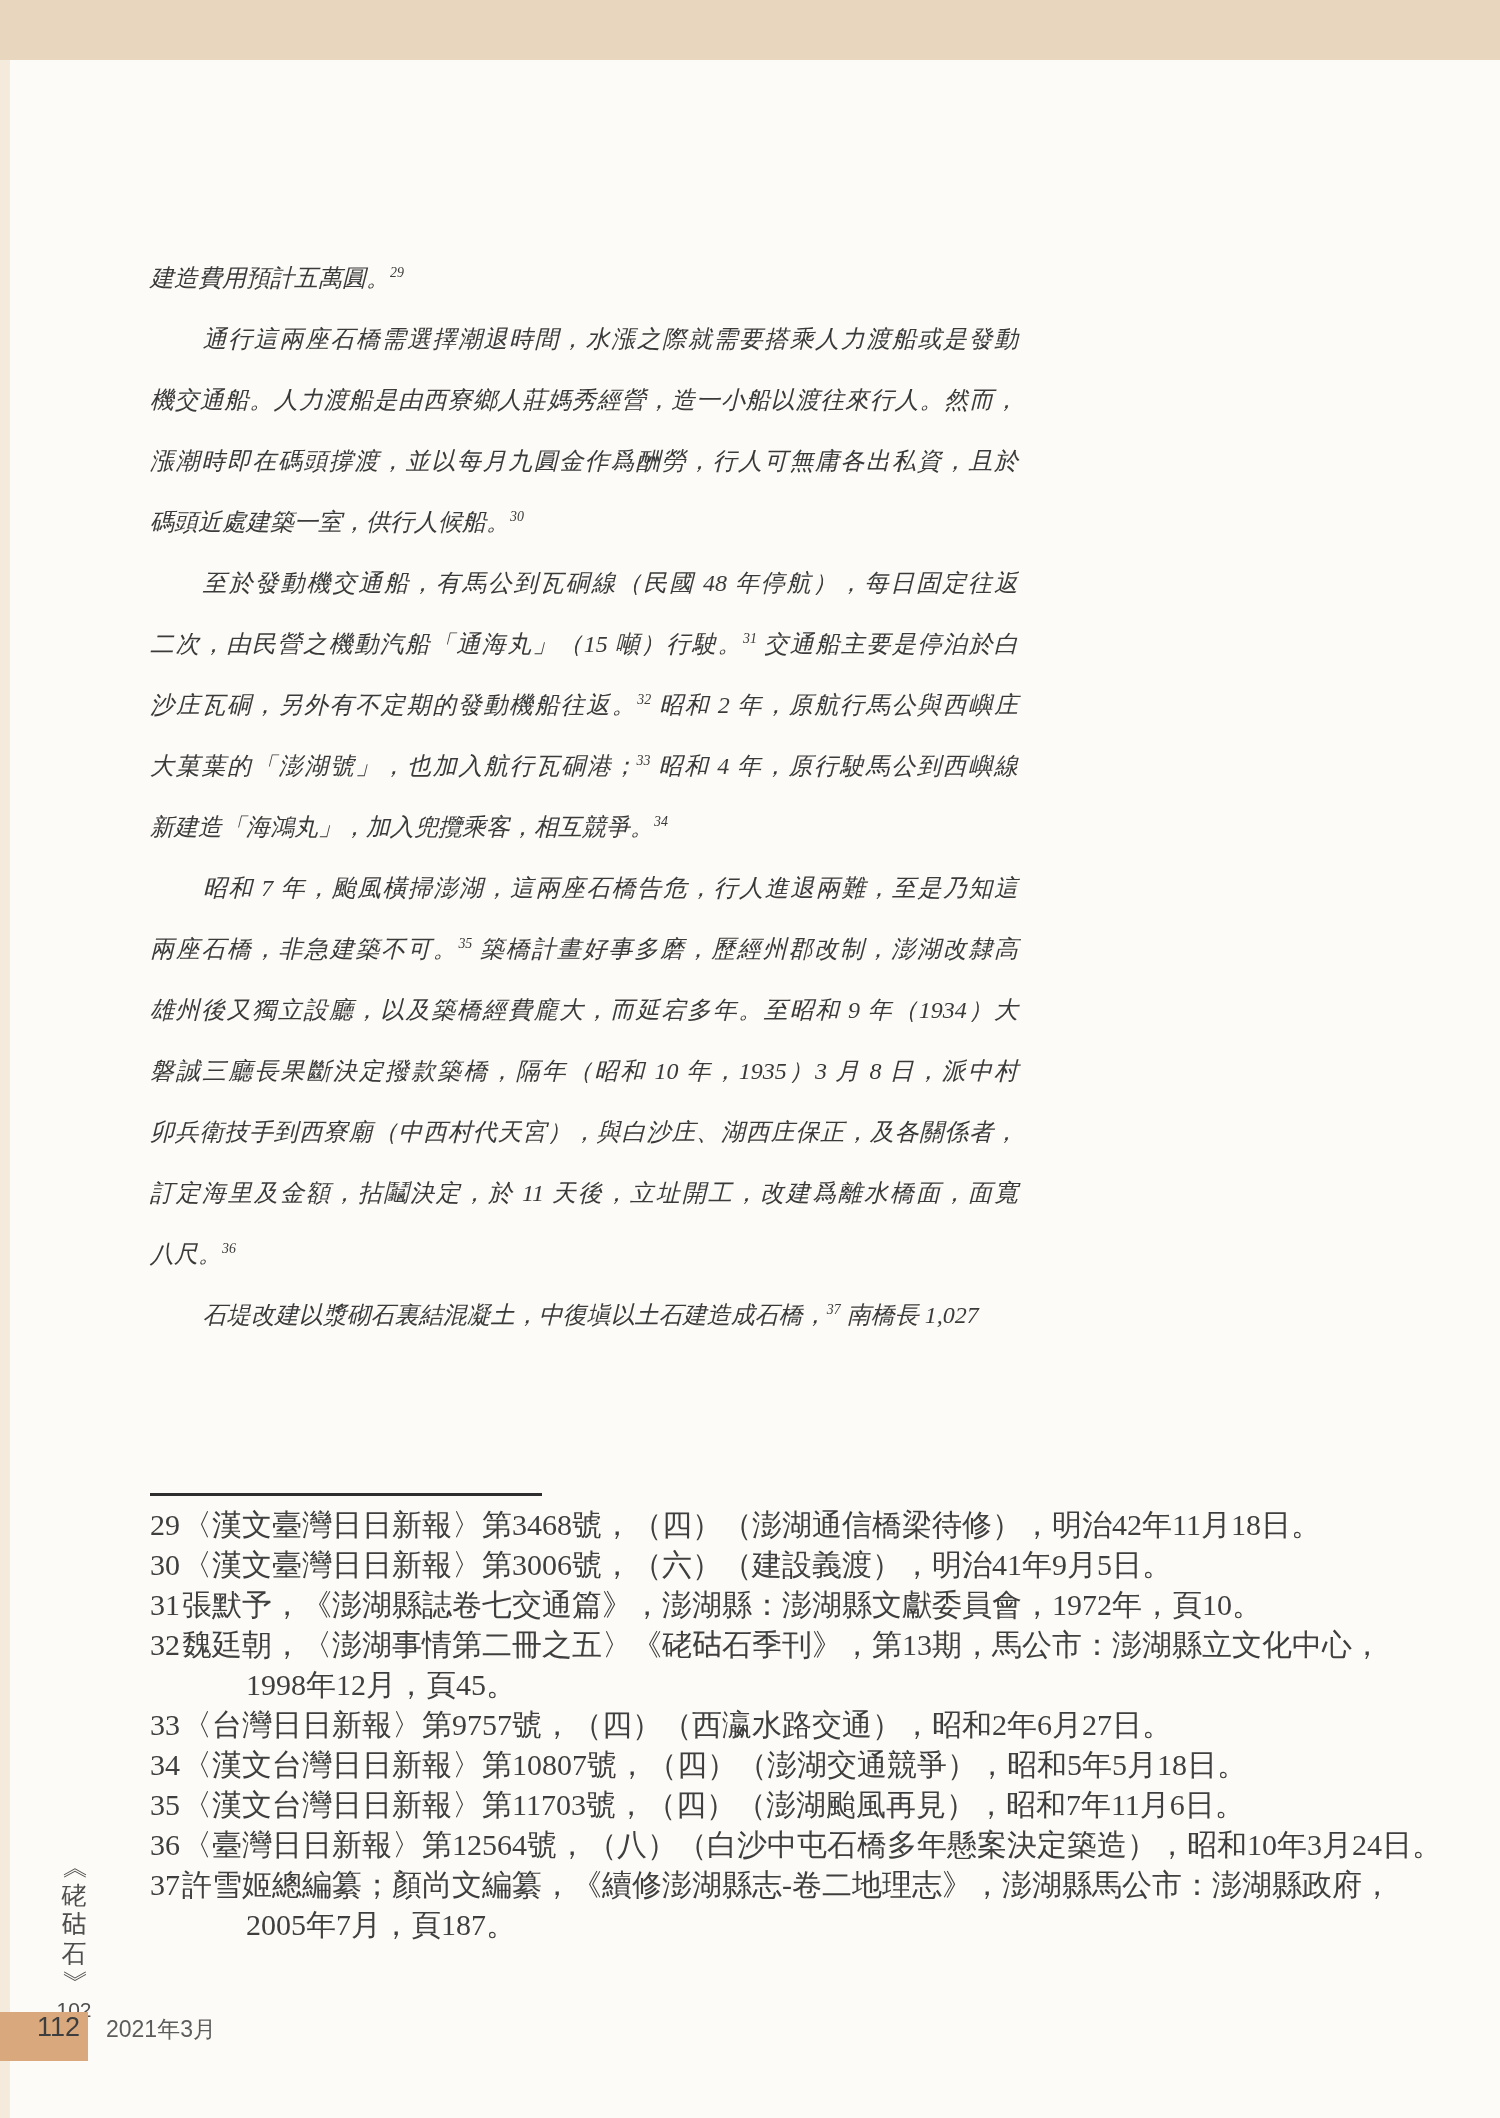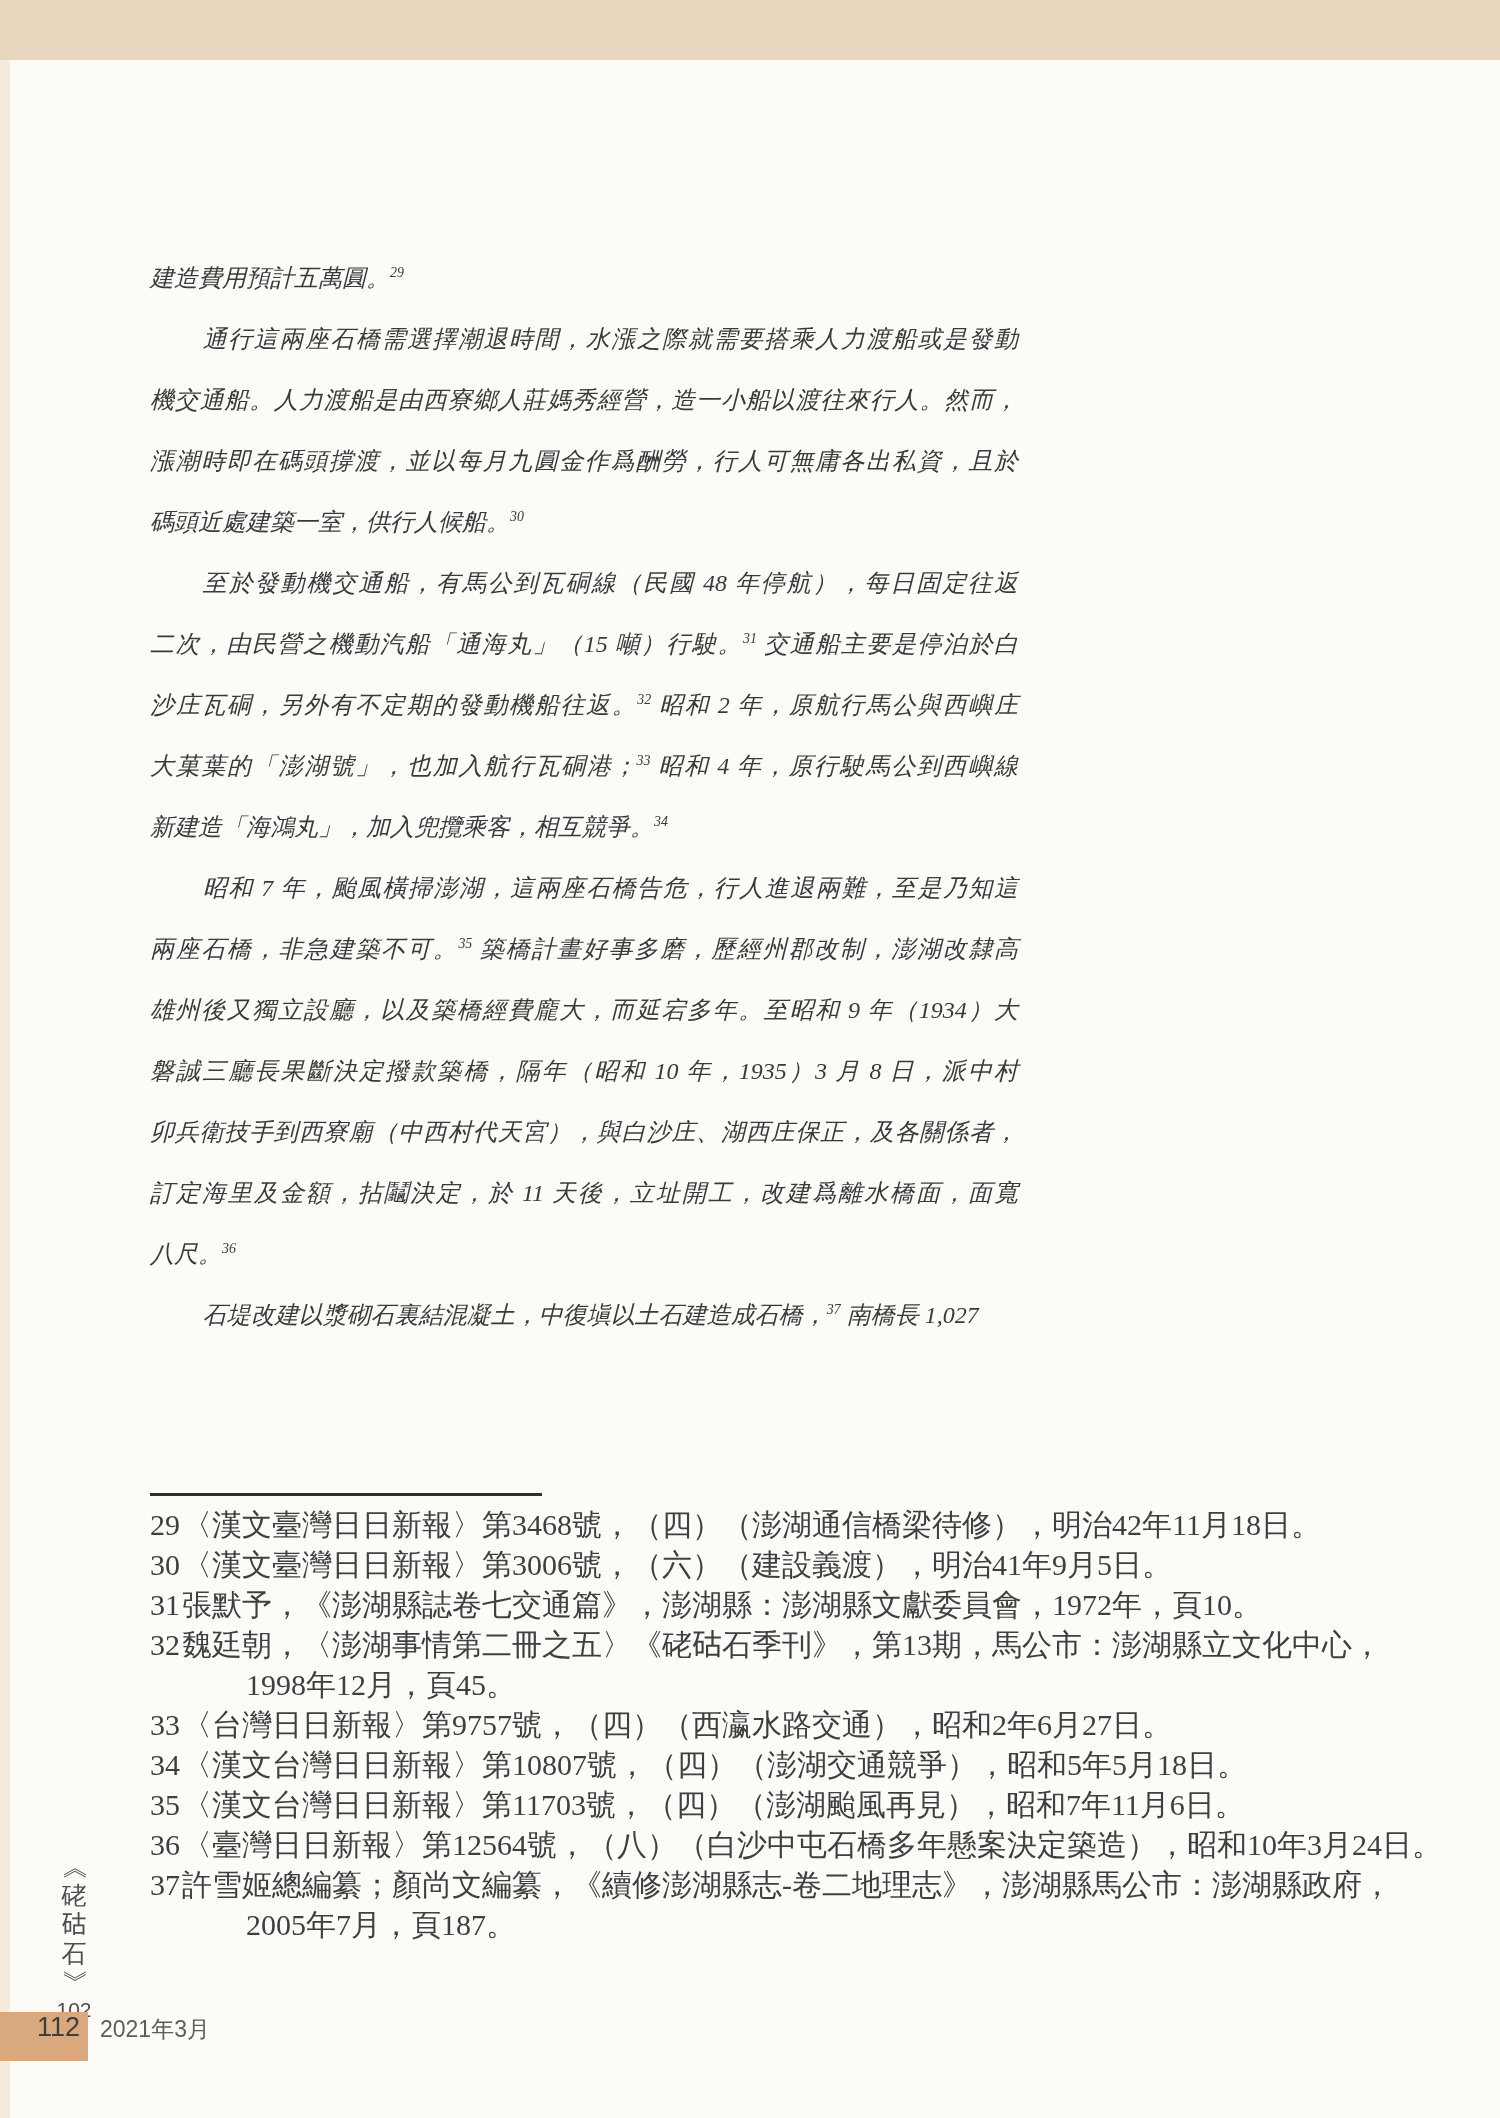--- a/index.html
+++ b/index.html
@@ -18,21 +18,21 @@
   .fn-line{white-space:nowrap;}
   .fn-cont{padding-left:96px;}
   .fn-num{padding-right:2px;}
   .sidebar{position:absolute;left:52px;top:1852px;width:44px;color:#4e4e4e;font-size:25px;line-height:29px;
            text-align:center;font-family:"Liberation Sans","DejaVu Sans",sans-serif;}
   .sidebar .vchar{height:29px;}
   .sidebar .rot{display:inline-block;transform:rotate(90deg);}
   .sidebar .num{font-size:21px;line-height:25px;}
   .badge{position:absolute;left:0;top:2012px;width:88px;height:49px;color:#3e3e3e;font-size:27px;line-height:31px;
          font-family:"Liberation Sans","DejaVu Sans",sans-serif;text-align:right;padding-right:8px;box-sizing:border-box;}
-  .date{position:absolute;left:100px;top:2015px;font-size:23px;line-height:28px;color:#5c5c5c;
+  .date{position:absolute;left:106px;top:2015px;font-size:23px;line-height:28px;color:#5c5c5c;
         font-family:"Liberation Sans","DejaVu Sans",sans-serif;}
 </style>
 </head>
 <body>
 
 <div class="page">
 
   <div class="top-band" style="background: rgb(233, 214, 191);"></div>
   <div class="left-strip" style="background: rgb(244, 235, 221);"></div>
 

